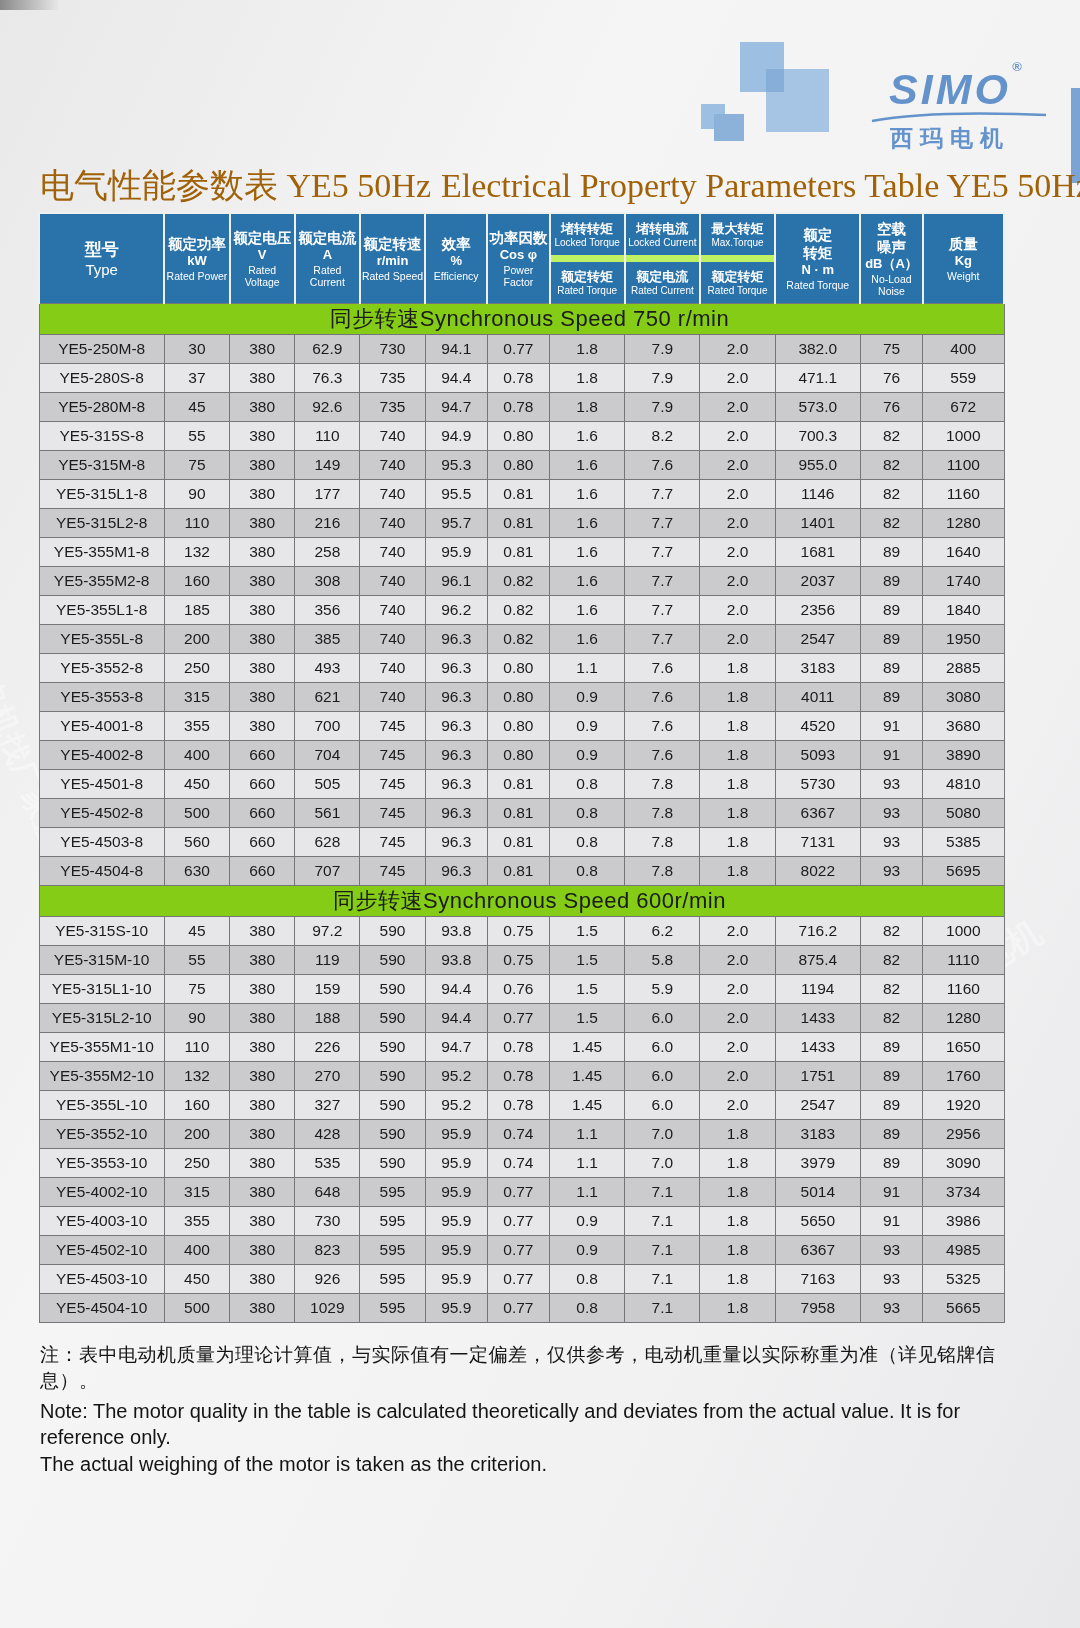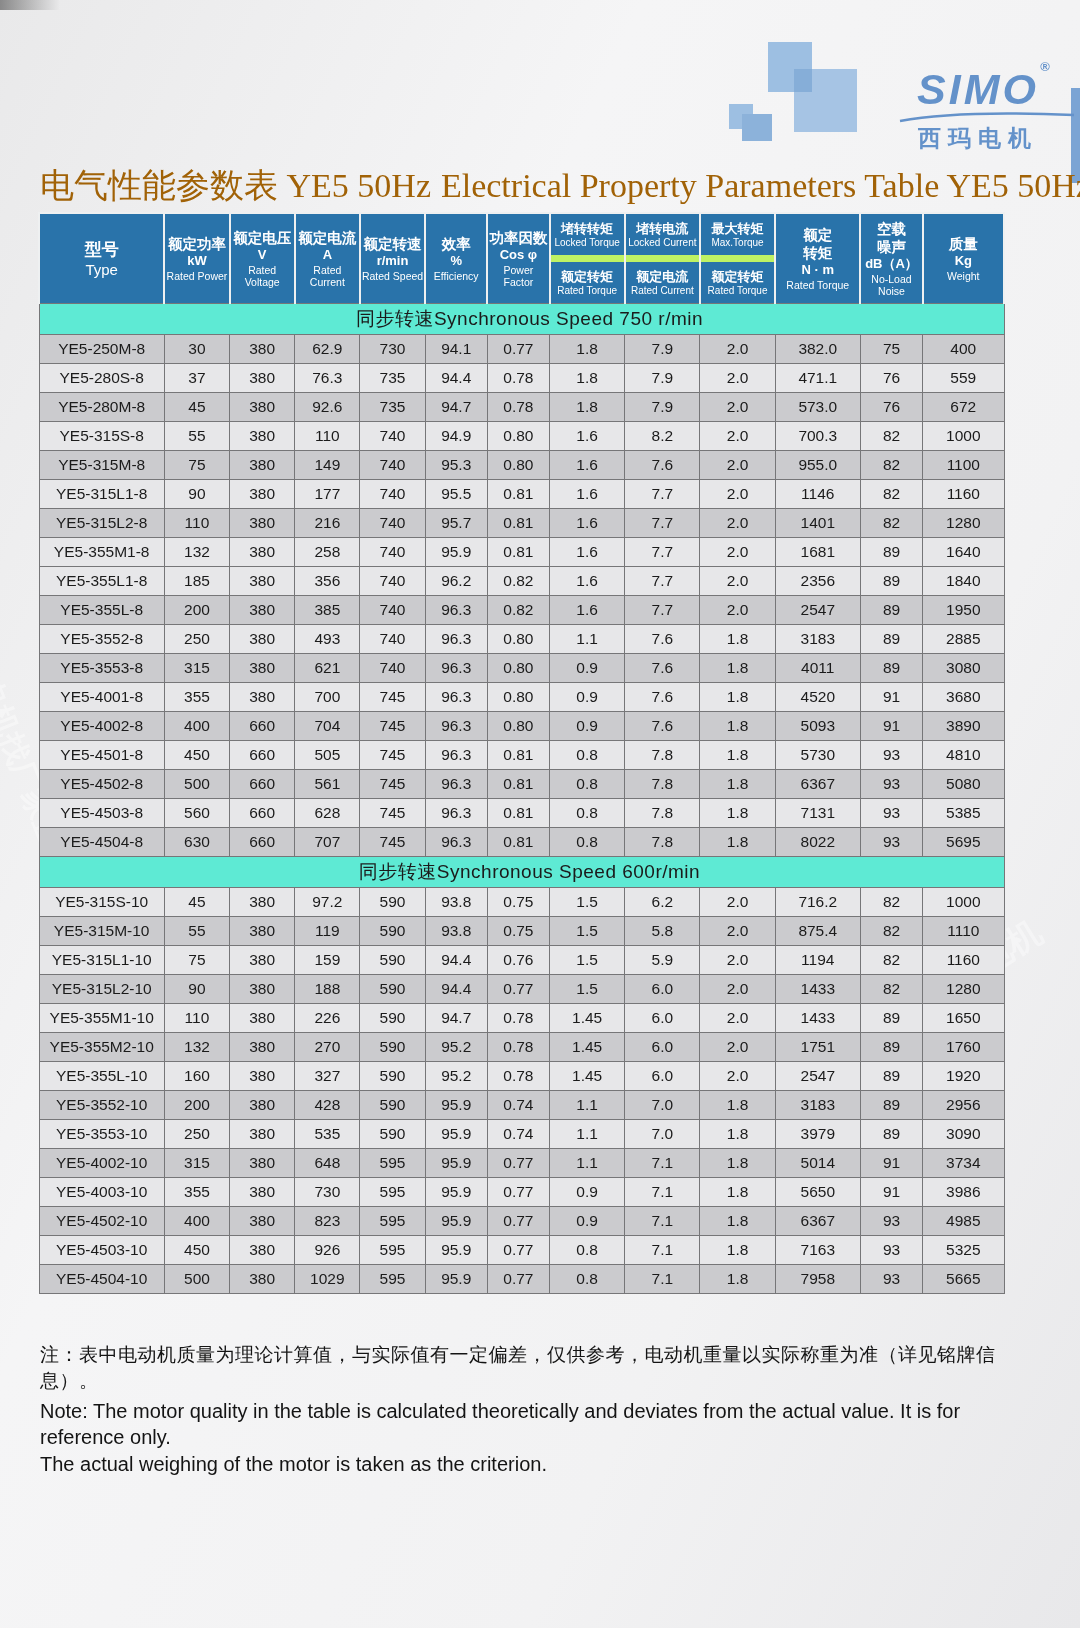--- a/index.html
+++ b/index.html
@@ -8,21 +8,21 @@
     font-family:"Liberation Sans", sans-serif;
     background:linear-gradient(115deg,#e9e9ea 0%,#f5f5f6 35%,#f2f2f3 70%,#e8e8ea 100%);
     position:relative;overflow:hidden;
   }
   .page{position:absolute;inset:0;}
   .corner-shade{position:absolute;left:0;top:0;width:60px;height:10px;
     background:linear-gradient(90deg,#3a3a3a,rgba(0,0,0,0));opacity:.55;}
   .edge-bar{position:absolute;right:0;top:88px;width:9px;height:95px;background:#7ba4d4;}
 
   
-  .logo{position:absolute;left:700px;top:30px;width:360px;height:130px;}
+  .logo{position:absolute;left:672px;top:30px;width:360px;height:130px;}
   .sq{position:absolute;}
   .sq1{left:68px;top:12px;width:44px;height:50px;background:#9dbfe2;}
   .sq2{left:94px;top:39px;width:63px;height:63px;background:#a6c4e4;}
   .sq2b{left:94px;top:39px;width:18px;height:23px;background:#86aed8;}
   .sq3{left:29px;top:74px;width:24px;height:25px;background:#9dbfe2;}
   .sq4{left:42px;top:84px;width:30px;height:27px;background:#8cb2da;}
   .logo-text{position:absolute;left:198px;top:38px;width:160px;text-align:center;}
   .logo-simo{font-weight:bold;font-style:italic;font-size:43px;letter-spacing:3px;
     color:#6492ca;line-height:1;font-family:"Liberation Sans",sans-serif;}
   .logo-reg{position:absolute;right:-14px;top:-8px;font-size:13px;font-style:normal;color:#6492ca;}
@@ -47,21 +47,21 @@
   .h-en-big{font-size:15px;font-weight:normal;}
   th.split{padding:0;}
   .sub{height:41px;display:flex;flex-direction:column;justify-content:center;}
   .sub + .sub{border-top:7px solid #bef264;}
   .sub .h-zh{font-size:13px;}
   .sub .h-en{font-size:10px;}
 
   table.params td{
     border:1px solid #767678;text-align:center;vertical-align:middle;
     height:28px;font-size:15.5px;color:#1b1b1b;padding:0;}
-  tr.section-row td{background:#5eead4;font-size:19px;height:30px;letter-spacing:.5px;padding-left:16px;}
+  tr.section-row td{background:#84cc16;font-size:22px;height:30px;letter-spacing:.5px;padding-left:16px;}
   tr.row-dark td{background:#cbcbce;}
   tr.row-light td{background:#e7e7e9;}
   td.type-col{font-size:15px;}
 
   
   .notes{position:absolute;left:40px;top:1342px;width:1010px;color:#141414;}
   .notes .zh{font-size:19px;letter-spacing:.5px;margin-bottom:4px;}
   .notes .en{font-size:20px;line-height:1.32;}
 
   
@@ -326,20 +326,35 @@
           <td>740</td>
           <td>95.9</td>
           <td>0.81</td>
           <td>1.6</td>
           <td>7.7</td>
           <td>2.0</td>
           <td>1681</td>
           <td>89</td>
           <td>1640</td>
         </tr>
+        <tr class="row-dark">
+          <td class="type-col">YE5-355M2-8</td>
+          <td>160</td>
+          <td>380</td>
+          <td>308</td>
+          <td>740</td>
+          <td>96.1</td>
+          <td>0.82</td>
+          <td>1.6</td>
+          <td>7.7</td>
+          <td>2.0</td>
+          <td>2037</td>
+          <td>89</td>
+          <td>1740</td>
+        </tr>
         <tr class="row-light">
           <td class="type-col">YE5-355L1-8</td>
           <td>185</td>
           <td>380</td>
           <td>356</td>
           <td>740</td>
           <td>96.2</td>
           <td>0.82</td>
           <td>1.6</td>
           <td>7.7</td>

